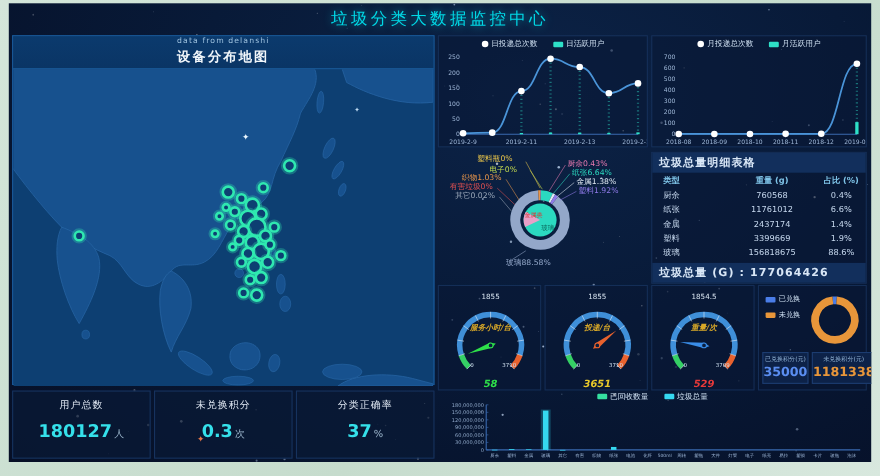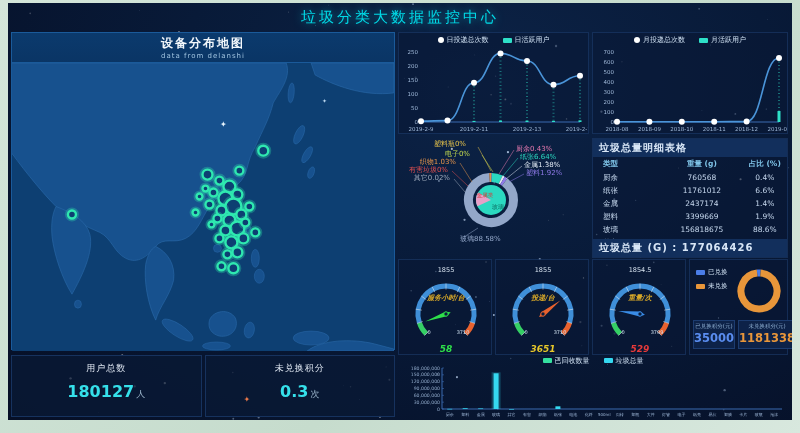--- a/index.html
+++ b/index.html
@@ -202,22 +202,22 @@
         <circle cx="5.391057968139648" cy="186.4401324056089" r="0.30304387807846067" fill="#ffffff" opacity="0.38552180528640745"></circle>
         <circle cx="605.6082067489624" cy="138.60805106163025" r="1.0818341016769408" fill="#cfe4ff" opacity="0.5886524677276611"></circle>
         <circle cx="253.94805526733398" cy="47.662508726119995" r="1.0234993010759355" fill="#ffffff" opacity="0.39355067610740657"></circle>
         <circle cx="280.3895950317383" cy="8.990997791290283" r="0.36356666050851344" fill="#ffffff" opacity="0.7475001811981201"></circle>
       </svg>
 
   <div id="main-title">垃圾分类大数据监控中心</div>
 
   <div id="map-panel" class="panel">
     <div id="map-head">
+      <div id="map-sub">data from delanshi</div>
       <div id="map-title">设备分布地图</div>
-      <div id="map-sub">data from delanshi</div>
     </div>
     <div id="map-body">
       <svg id="map-svg" viewBox="0 0 383 289" style="width:100%;height:100%;">
             <rect x="0" y="0" width="383" height="289" fill="#0d3f72"></rect>
             <path d="M-5,0 L275,0 C280,14 270,26 262,40 C258,56 252,66 244,84 C234,100 238,112 226,122 C216,131 206,132 198,144 C190,156 186,170 174,176 C162,182 152,174 144,184 C136,194 126,202 114,196 C102,190 100,176 88,170 C74,164 56,156 44,144 C28,128 6,100 -5,84 Z" fill="#17518e" stroke="#2a6aaa" stroke-width="0.6"></path>
             <path d="M300,0 L383,0 L383,30 C352,34 322,22 304,12 Z" fill="#17518e" stroke="#2a6aaa" stroke-width="0.6"></path>
             <path d="M44,144 C60,150 74,158 78,172 C82,190 70,214 60,232 C50,216 42,192 40,174 C39,162 40,152 44,144 Z" fill="#17518e" stroke="#2a6aaa" stroke-width="0.6"></path>
             <path d="M144,184 C156,190 164,202 162,218 C158,234 148,244 144,258 C136,242 132,218 134,202 C136,192 139,187 144,184 Z" fill="#17518e" stroke="#2a6aaa" stroke-width="0.6"></path>
             <path d="M198,258 C202,248 218,246 224,256 C228,266 220,276 208,274 C200,272 196,266 198,258 Z" fill="#17518e" stroke="#2a6aaa" stroke-width="0.6"></path>
             <path d="M296,289 C310,278 340,276 364,282 L383,287 L383,289 Z" fill="#17518e" stroke="#2a6aaa" stroke-width="0.6"></path>
@@ -582,20 +582,24 @@
   <div id="stats-row">
     <div class="stat">
       <div class="stat-label">用户总数</div>
       <div class="stat-val"><span>180127</span><span class="stat-unit">人</span></div>
     </div>
     <div class="stat">
       <div class="stat-label">未兑换积分</div>
       <div class="stat-val"><span>0.3</span><span class="stat-unit">次</span></div>
       <span class="sparkle" style="left:38px;top:40px;color:#e8784a;">✦</span>
     </div>
+    <div class="stat">
+      <div class="stat-label">分类正确率</div>
+      <div class="stat-val"><span>37</span><span class="stat-unit">%</span></div>
+    </div>
   </div>
 
   <div class="panel" style="left:390px;top:352px;width:390px;height:62px;">
     <div class="legend-row" id="lg-bar" style="height:11px;">
           <span class="legend-item">
             <span class="lg-rect" style="background: rgb(53, 224, 160);"></span>
             <span>已回收数量</span>
           </span>
           <span class="legend-item">
             <span class="lg-rect" style="background: rgb(53, 216, 240);"></span>

